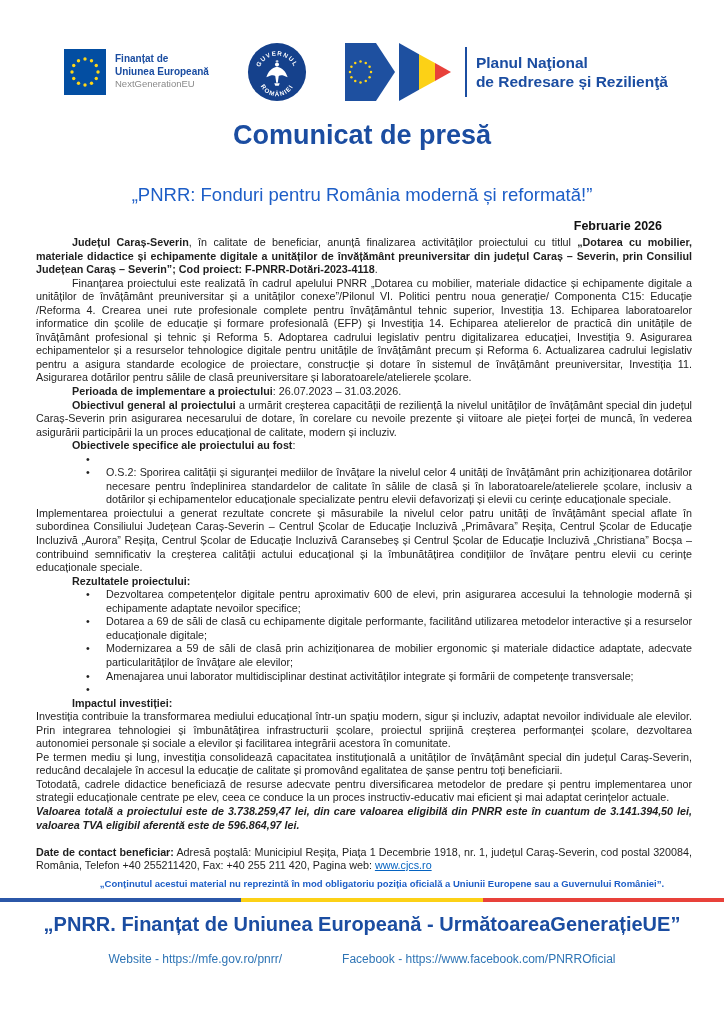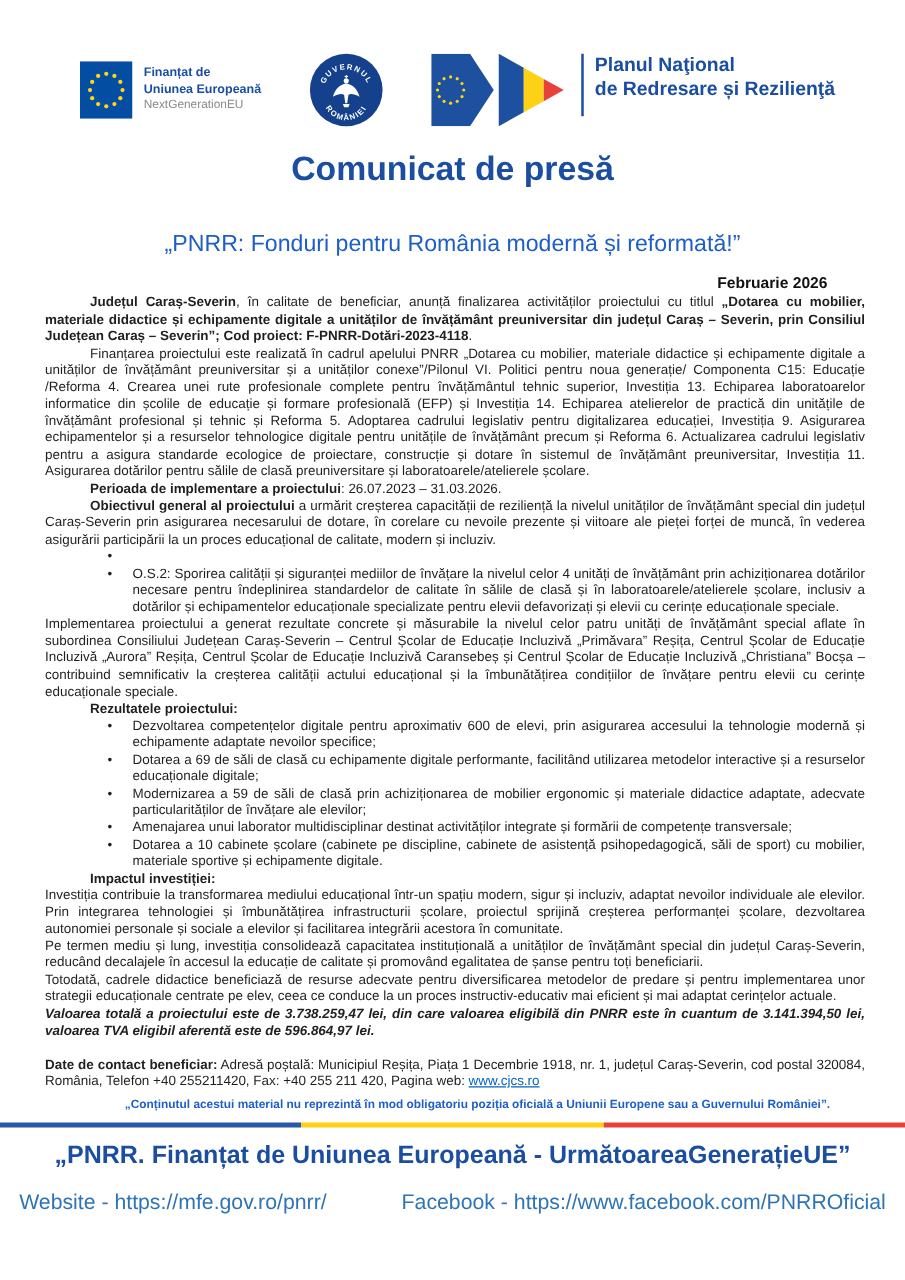--- a/index.html
+++ b/index.html
@@ -8,21 +8,21 @@
     width:724px; height:1024px; background:#ffffff; margin:0 auto;
     font-family:"Liberation Sans", sans-serif; color:#1f1f1f;
     position:relative; overflow:hidden; padding-top:40px;
   }
   
   .logos { margin:0 56px 0 64px; display:flex; justify-content:space-between; align-items:center; height:64px; }
   .eu-block { display:flex; align-items:center; gap:9px; }
   .eu-caption { font-size:10px; line-height:12.5px; }
   .eu-caption .l1, .eu-caption .l2 { color:#1b4da1; font-weight:bold; }
   .eu-caption .l3 { color:#8a8a8a; font-size:9.5px; }
-  .pnrr-block { display:flex; align-items:flex-start; }
+  .pnrr-block { display:flex; align-items:center; }
   .pnrr-sep { width:2px; height:50px; background:#1b4da1; margin:0 9px 0 8px; }
   .pnrr-text { color:#1b4da1; font-weight:bold; font-size:15.5px; line-height:19px; }
   
   .title { margin-top:16px; text-align:center; font-size:27px; font-weight:bold; color:#1b4da1; }
   .subtitle { margin-top:33px; text-align:center; font-size:18.5px; color:#1d5ec7; }
   .date { margin:13px 62px 0 0; text-align:right; font-weight:bold; font-size:12.5px; color:#111; }
   
   .body-text { margin:3px 32px 0 36px; font-size:10.75px; line-height:13.55px; text-align:justify; }
   .body-text .para { }
   .body-text .para.indent { text-indent:36px; }
@@ -32,21 +32,21 @@
   .bullet { display:flex; padding-left:50px; }
   .bullet .marker { width:20px; flex:0 0 20px; }
   .bullet .btext { flex:1; text-align:justify; }
   .spacer { height:13.55px; }
   
   .disclaimer { margin-top:5px; text-align:center; font-size:9.5px; font-weight:bold; color:#1d5ec7;padding-left:40px; }
   .flag-stripe { margin-top:9px; height:4px; display:flex; }
   .flag-stripe span { flex:1; height:100%; }
   .fs-blue { background:#2b57a8; } .fs-yellow { background:#fcd116; } .fs-red { background:#e8413a; }
   .footer-slogan { margin-top:11px; text-align:center; font-size:20px; font-weight:bold; color:#1b4da1; }
-  .footer-links { margin-top:16px; display:flex; justify-content:center; gap:60px; font-size:17px; color:#2e74b5; }
+  .footer-links { margin-top:16px; display:flex; justify-content:center; gap:60px; font-size:12px; color:#2e74b5; }
   .footer-links span { cursor:pointer; }
 </style>
 </head>
 <body>
 
 <div class="page">
 
   <div class="logos">
     <div class="eu-block">
       <svg width="42" height="46" viewBox="0 0 42 46">
@@ -125,20 +125,21 @@
 
   <div class="title">Comunicat de presă</div>
   <div class="subtitle">„PNRR: Fonduri pentru România modernă și reformată!”</div>
   <div class="date">Februarie 2026</div>
 
   <div class="body-text">
       <div class="para indent"><span class="b">Județul Caraș-Severin</span><span>, în calitate de beneficiar, anunță finalizarea activităților proiectului cu titlul </span><span class="b">„Dotarea cu mobilier, materiale didactice și echipamente digitale a unităților de învățământ preuniversitar din județul Caraș – Severin, prin Consiliul Județean Caraș – Severin”; Cod proiect: F-PNRR-Dotări-2023-4118</span><span>.</span></div>
       <div class="para indent"><span>Finanțarea proiectului este realizată în cadrul apelului PNRR „Dotarea cu mobilier, materiale didactice și echipamente digitale a unităților de învățământ preuniversitar și a unităților conexe”/Pilonul VI. Politici pentru noua generație/ Componenta C15: Educație /Reforma 4. Crearea unei rute profesionale complete pentru învățământul tehnic superior, Investiția 13. Echiparea laboratoarelor informatice din școlile de educație și formare profesională (EFP) și Investiția 14. Echiparea atelierelor de practică din unitățile de învățământ profesional și tehnic și Reforma 5. Adoptarea cadrului legislativ pentru digitalizarea educației, Investiția 9. Asigurarea echipamentelor și a resurselor tehnologice digitale pentru unitățile de învățământ precum și Reforma 6. Actualizarea cadrului legislativ pentru a asigura standarde ecologice de proiectare, construcție și dotare în sistemul de învățământ preuniversitar, Investiția 11. Asigurarea dotărilor pentru sălile de clasă preuniversitare și laboratoarele/atelierele școlare.</span></div>
       <div class="para indent"><span class="b">Perioada de implementare a proiectului</span><span>: 26.07.2023 – 31.03.2026.</span></div>
       <div class="para indent"><span class="b">Obiectivul general al proiectului</span><span> a urmărit creșterea capacității de reziliență la nivelul unităților de învățământ special din județul Caraș-Severin prin asigurarea necesarului de dotare, în corelare cu nevoile prezente și viitoare ale pieței forței de muncă, în vederea asigurării participării la un proces educațional de calitate, modern și incluziv.</span></div>
+      <div class="para indent"><span class="b">Obiectivele specifice ale proiectului au fost</span><span>:</span></div>
       <div class="bullet">
         <span class="marker">•</span>
       </div>
       <div class="bullet">
         <span class="marker">•</span>
         <span class="btext"><span>O.S.2: Sporirea calității și siguranței mediilor de învățare la nivelul celor 4 unități de învățământ prin achiziționarea dotărilor necesare pentru îndeplinirea standardelor de calitate în sălile de clasă și în laboratoarele/atelierele școlare, inclusiv a dotărilor și echipamentelor educaționale specializate pentru elevii defavorizați și elevii cu cerințe educaționale speciale.</span></span>
       </div>
       <div class="para"><span>Implementarea proiectului a generat rezultate concrete și măsurabile la nivelul celor patru unități de învățământ special aflate în subordinea Consiliului Județean Caraș-Severin – Centrul Școlar de Educație Incluzivă „Primăvara” Reșița, Centrul Școlar de Educație Incluzivă „Aurora” Reșița, Centrul Școlar de Educație Incluzivă Caransebeș și Centrul Școlar de Educație Incluzivă „Christiana” Bocșa – contribuind semnificativ la creșterea calității actului educațional și la îmbunătățirea condițiilor de învățare pentru elevii cu cerințe educaționale speciale.</span></div>
       <div class="para indent"><span class="b">Rezultatele proiectului:</span></div>
       <div class="bullet">
@@ -152,21 +153,20 @@
       <div class="bullet">
         <span class="marker">•</span>
         <span class="btext"><span>Modernizarea a 59 de săli de clasă prin achiziționarea de mobilier ergonomic și materiale didactice adaptate, adecvate particularităților de învățare ale elevilor;</span></span>
       </div>
       <div class="bullet">
         <span class="marker">•</span>
         <span class="btext"><span>Amenajarea unui laborator multidisciplinar destinat activităților integrate și formării de competențe transversale;</span></span>
       </div>
       <div class="bullet">
         <span class="marker">•</span>
-        <span class="btext"><span>Dotarea a 10 cabinete școlare (cabinete pe discipline, cabinete de asistență psihopedagogică, săli de sport) cu mobilier, materiale sportive și echipamente digitale.</span></span>
       </div>
       <div class="para indent"><span class="b">Impactul investiției:</span></div>
       <div class="para"><span>Investiția contribuie la transformarea mediului educațional într-un spațiu modern, sigur și incluziv, adaptat nevoilor individuale ale elevilor. Prin integrarea tehnologiei și îmbunătățirea infrastructurii școlare, proiectul sprijină creșterea performanței școlare, dezvoltarea autonomiei personale și sociale a elevilor și facilitarea integrării acestora în comunitate.</span></div>
       <div class="para"><span>Pe termen mediu și lung, investiția consolidează capacitatea instituțională a unităților de învățământ special din județul Caraș-Severin, reducând decalajele în accesul la educație de calitate și promovând egalitatea de șanse pentru toți beneficiarii.</span></div>
       <div class="para"><span>Totodată, cadrele didactice beneficiază de resurse adecvate pentru diversificarea metodelor de predare și pentru implementarea unor strategii educaționale centrate pe elev, ceea ce conduce la un proces instructiv-educativ mai eficient și mai adaptat cerințelor actuale.</span></div>
       <div class="para"><span class="b i">Valoarea totală a proiectului este de 3.738.259,47 lei, din care valoarea eligibilă din PNRR este în cuantum de 3.141.394,50 lei, valoarea TVA eligibil aferentă este de 596.864,97 lei.</span></div>
       <div class="spacer"></div>
       <div class="para"><span class="b">Date de contact beneficiar:</span><span> Adresă poștală: Municipiul Reșița, Piața 1 Decembrie 1918, nr. 1, județul Caraș-Severin, cod postal 320084, România, Telefon +40 255211420, Fax: +40 255 211 420, Pagina web: </span><span class="link">www.cjcs.ro</span></div>
     </div>
 

